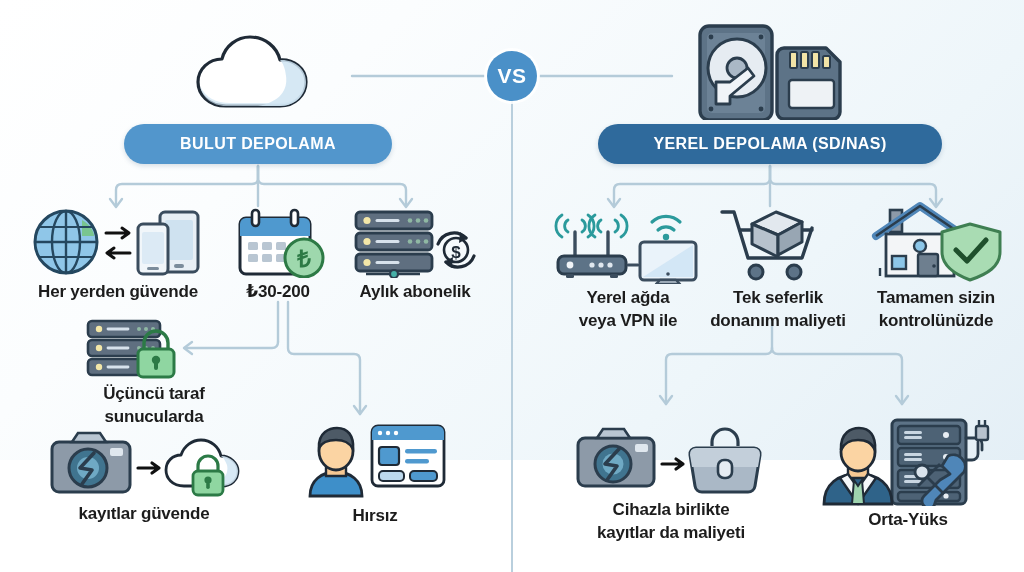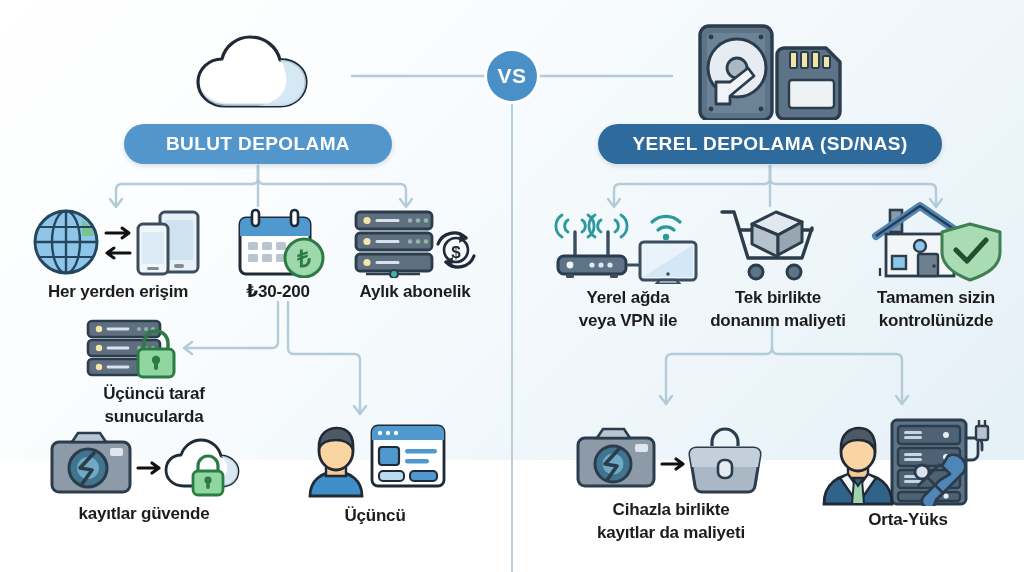--- a/index.html
+++ b/index.html
@@ -21,21 +21,21 @@
   .vs-badge{
     position:absolute;left:487px;top:51px;width:50px;height:50px;border-radius:50%;
     background:#4a90c8;color:#fff;display:flex;align-items:center;justify-content:center;
     font-size:21px;font-weight:bold;letter-spacing:.5px;
     box-shadow:0 0 0 3px rgba(255,255,255,.85);
   }
   
   .pill{
     position:absolute;border-radius:22px;color:#fff;font-weight:bold;
     display:flex;align-items:center;justify-content:center;
-    font-size:19px;letter-spacing:.4px;white-space:nowrap;
+    font-size:16px;letter-spacing:.4px;white-space:nowrap;
     box-shadow:0 2px 5px rgba(40,80,110,.18);
   }
   .pill-left{left:124px;top:124px;width:268px;height:40px;background:#5296cc;}
   .pill-right{left:598px;top:124px;width:344px;height:40px;background:#2f6a9c;}
   
   .node{position:absolute;display:flex;flex-direction:column;align-items:center;}
   .node .art{position:relative;display:flex;align-items:center;justify-content:center;}
   .cap{
     margin-top:4px;text-align:center;color:#1c1c1c;font-weight:bold;
     font-size:17px;line-height:1.12;letter-spacing:-.2px;
@@ -115,21 +115,21 @@
 
         <rect x="130" y="6" width="38" height="60" rx="5" fill="#e8eff5" stroke="#3b4d5e" stroke-width="3"></rect>
         <rect x="135" y="14" width="28" height="40" rx="2" fill="#cfe2f0"></rect>
         <rect x="144" y="58" width="10" height="4" rx="2" fill="#7b8c9b"></rect>
 
         <rect x="108" y="18" width="30" height="50" rx="5" fill="#f1f6fa" stroke="#3b4d5e" stroke-width="3"></rect>
         <rect x="112" y="26" width="22" height="32" rx="2" fill="#dceaf5"></rect>
         <rect x="117" y="61" width="12" height="3" rx="1.5" fill="#7b8c9b"></rect>
       </svg>
     </div>
-    <div class="cap">Her yerden erişim</div>
+    <div class="cap">Her yerden güvende</div>
   </div>
 
   <div class="node" style="left:218px;top:206px;width:120px;">
     <div class="art">
       <svg width="120" height="72" viewBox="0 0 120 72">
         <rect x="22" y="12" width="70" height="56" rx="6" fill="#ffffff" stroke="#1f2a36" stroke-width="3"></rect>
         <path d="M22 18 a6 6 0 0 1 6 -6 h58 a6 6 0 0 1 6 6 v12 h-70 Z" fill="#4f99cf"></path>
         <rect x="34" y="4" width="7" height="16" rx="3.5" fill="#ffffff" stroke="#1f2a36" stroke-width="2.6"></rect>
         <rect x="73" y="4" width="7" height="16" rx="3.5" fill="#ffffff" stroke="#1f2a36" stroke-width="2.6"></rect>
         <g fill="#b9c6d2">
@@ -240,21 +240,21 @@
         <rect x="105" y="29" width="32" height="4.5" rx="2.2" fill="#4f99cf"></rect>
         <rect x="105" y="39" width="24" height="4.5" rx="2.2" fill="#4f99cf"></rect>
         <rect x="79" y="51" width="25" height="10" rx="4" fill="#bdd9ee" stroke="#1f2a36" stroke-width="2"></rect>
         <rect x="110" y="51" width="27" height="10" rx="4" fill="#4f99cf" stroke="#1f2a36" stroke-width="2"></rect>
         <path d="M10 76 C10 60 22 52 36 52 C50 52 62 60 62 76 Z" fill="#3e8fc9" stroke="#1f2a36" stroke-width="2.8"></path>
         <path d="M26 46 h20 v10 h-20 Z" fill="#f6c893" stroke="#1f2a36" stroke-width="2.4"></path>
         <ellipse cx="36" cy="31" rx="17" ry="19" fill="#fbd4a3" stroke="#1f2a36" stroke-width="2.8"></ellipse>
         <path d="M19 28 C18 12 30 8 37 8 C48 8 54 16 53 29 C49 22 44 20 36 20 C28 20 22 22 19 28 Z" fill="#4d5a66" stroke="#1f2a36" stroke-width="2.6"></path>
       </svg>
     </div>
-    <div class="cap">Üçüncü</div>
+    <div class="cap">Hırsız</div>
   </div>
 
   <div class="node" style="left:34px;top:424px;width:220px;">
     <div class="art">
       <svg width="220" height="76" viewBox="0 0 220 76">
         <rect x="18" y="18" width="78" height="50" rx="7" fill="#8d9aa8" stroke="#2b3d4d" stroke-width="3"></rect>
         <path d="M38 18 l6 -9 h22 l6 9 Z" fill="#b9c6d2" stroke="#2b3d4d" stroke-width="2.6"></path>
         <rect x="76" y="24" width="13" height="8" rx="2" fill="#dfe7ee"></rect>
         <circle cx="54" cy="44" r="19" fill="#40748f" stroke="#2b3d4d" stroke-width="3"></circle>
         <circle cx="54" cy="44" r="11" fill="#6fa9c4"></circle>
@@ -343,21 +343,21 @@
       <svg width="140" height="84" viewBox="0 0 140 84">
         <path d="M14 12 h12 l14 46 h54 l10 -30" fill="none" stroke="#2b3d4d" stroke-width="3.4" stroke-linecap="round" stroke-linejoin="round"></path>
         <path d="M32 30 h72" fill="none" stroke="#2b3d4d" stroke-width="3.4" stroke-linecap="round"></path>
         <circle cx="48" cy="72" r="7" fill="#5d7387" stroke="#2b3d4d" stroke-width="3"></circle>
         <circle cx="86" cy="72" r="7" fill="#5d7387" stroke="#2b3d4d" stroke-width="3"></circle>
         <path d="M44 24 l24 -12 l26 10 l-24 13 Z" fill="#e2e8ee" stroke="#2b3d4d" stroke-width="3" stroke-linejoin="round"></path>
         <path d="M44 24 v20 l26 13 v-22 Z" fill="#b7c2cd" stroke="#2b3d4d" stroke-width="3" stroke-linejoin="round"></path>
         <path d="M70 35 l24 -13 v20 l-24 13 Z" fill="#98a6b3" stroke="#2b3d4d" stroke-width="3" stroke-linejoin="round"></path>
       </svg>
     </div>
-    <div class="cap">Tek birlikte</div>
+    <div class="cap">Tek seferlik</div>
     <div class="cap">donanım maliyeti</div>
   </div>
 
   <div class="node" style="left:860px;top:200px;width:152px;">
     <div class="art">
       <svg width="152" height="84" viewBox="0 0 152 84">
         <rect x="30" y="10" width="12" height="22" fill="#8d9aa8" stroke="#2b3d4d" stroke-width="2.6"></rect>
         <path d="M16 36 L60 6 L104 36" fill="none" stroke="#4f86b8" stroke-width="8" stroke-linecap="round" stroke-linejoin="round"></path>
         <path d="M16 36 L60 6 L104 36" fill="none" stroke="#2b3d4d" stroke-width="2.6" stroke-linejoin="round"></path>
         <rect x="26" y="34" width="68" height="42" fill="#f3f5f7" stroke="#2b3d4d" stroke-width="2.8"></rect>

